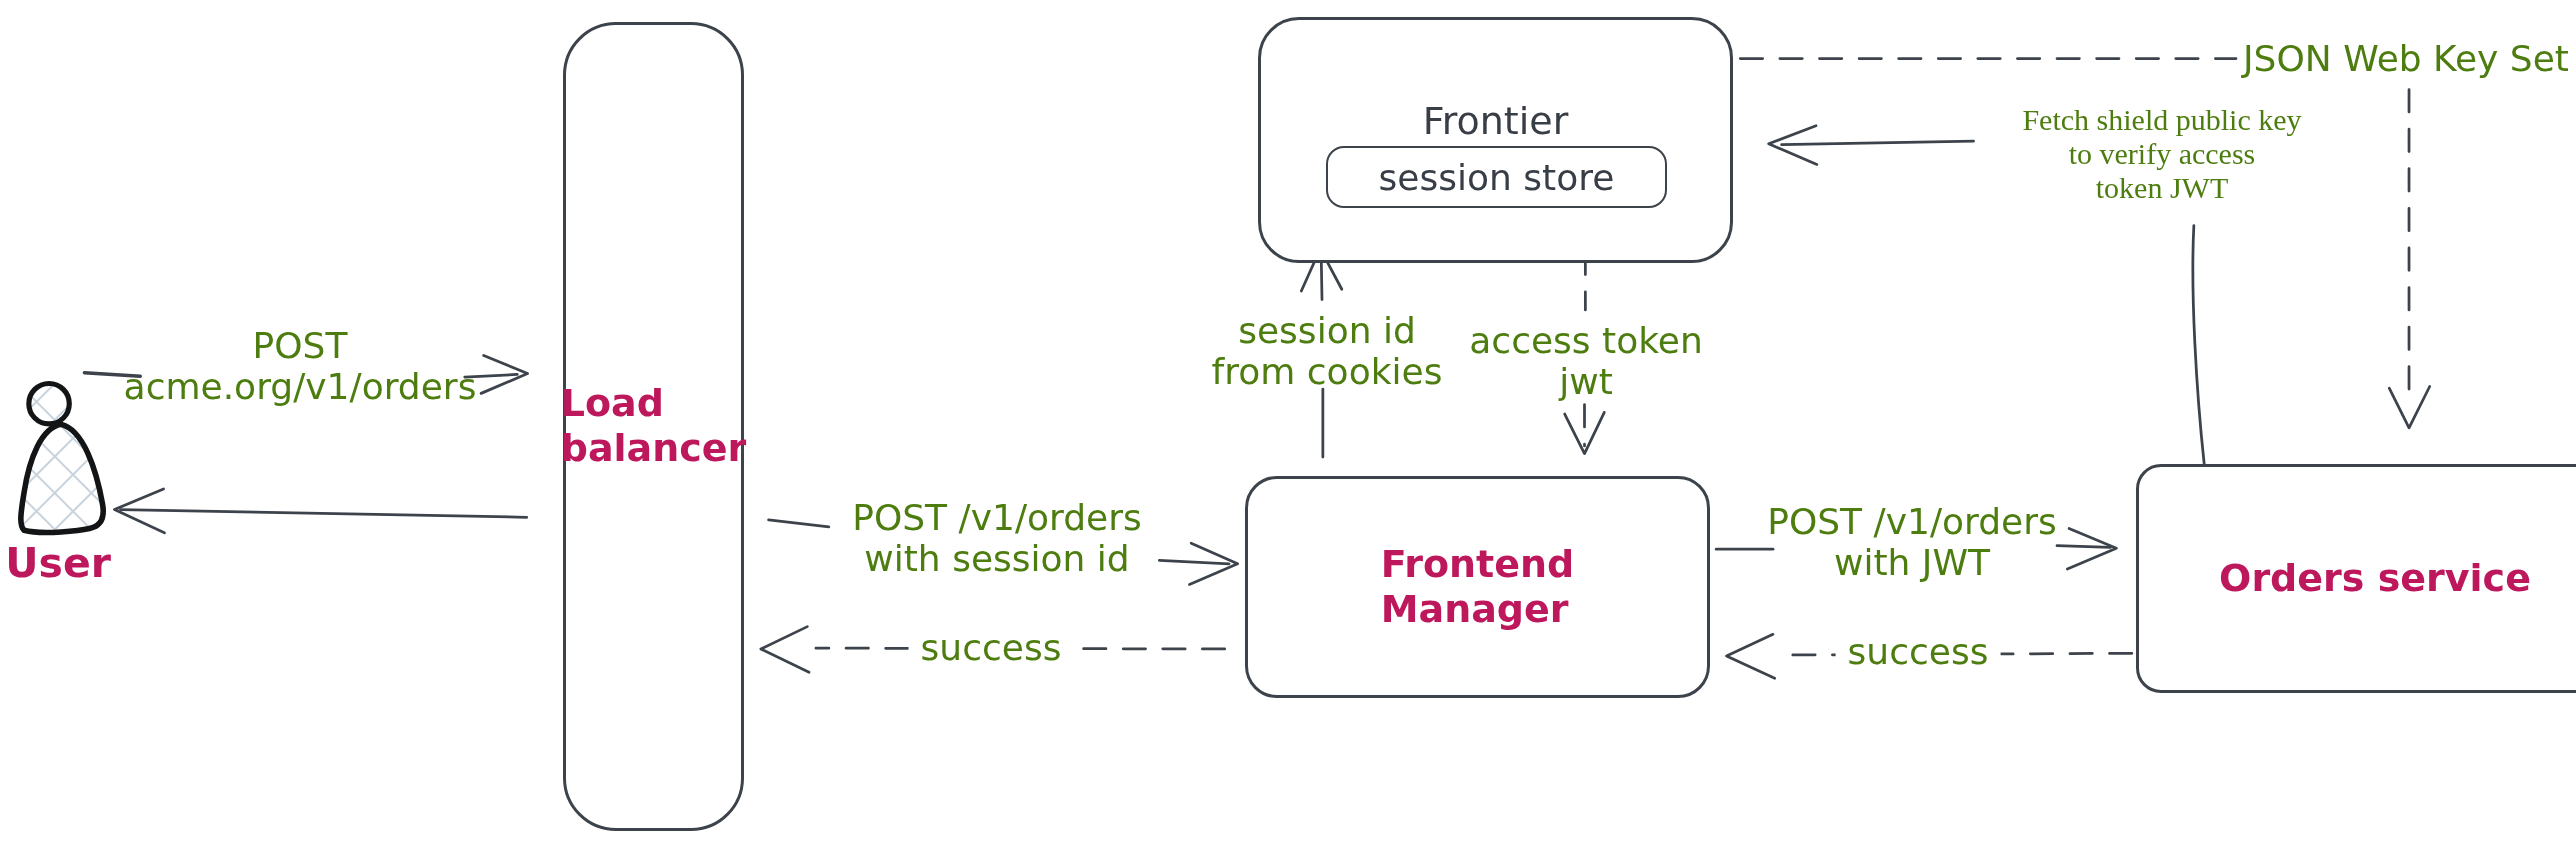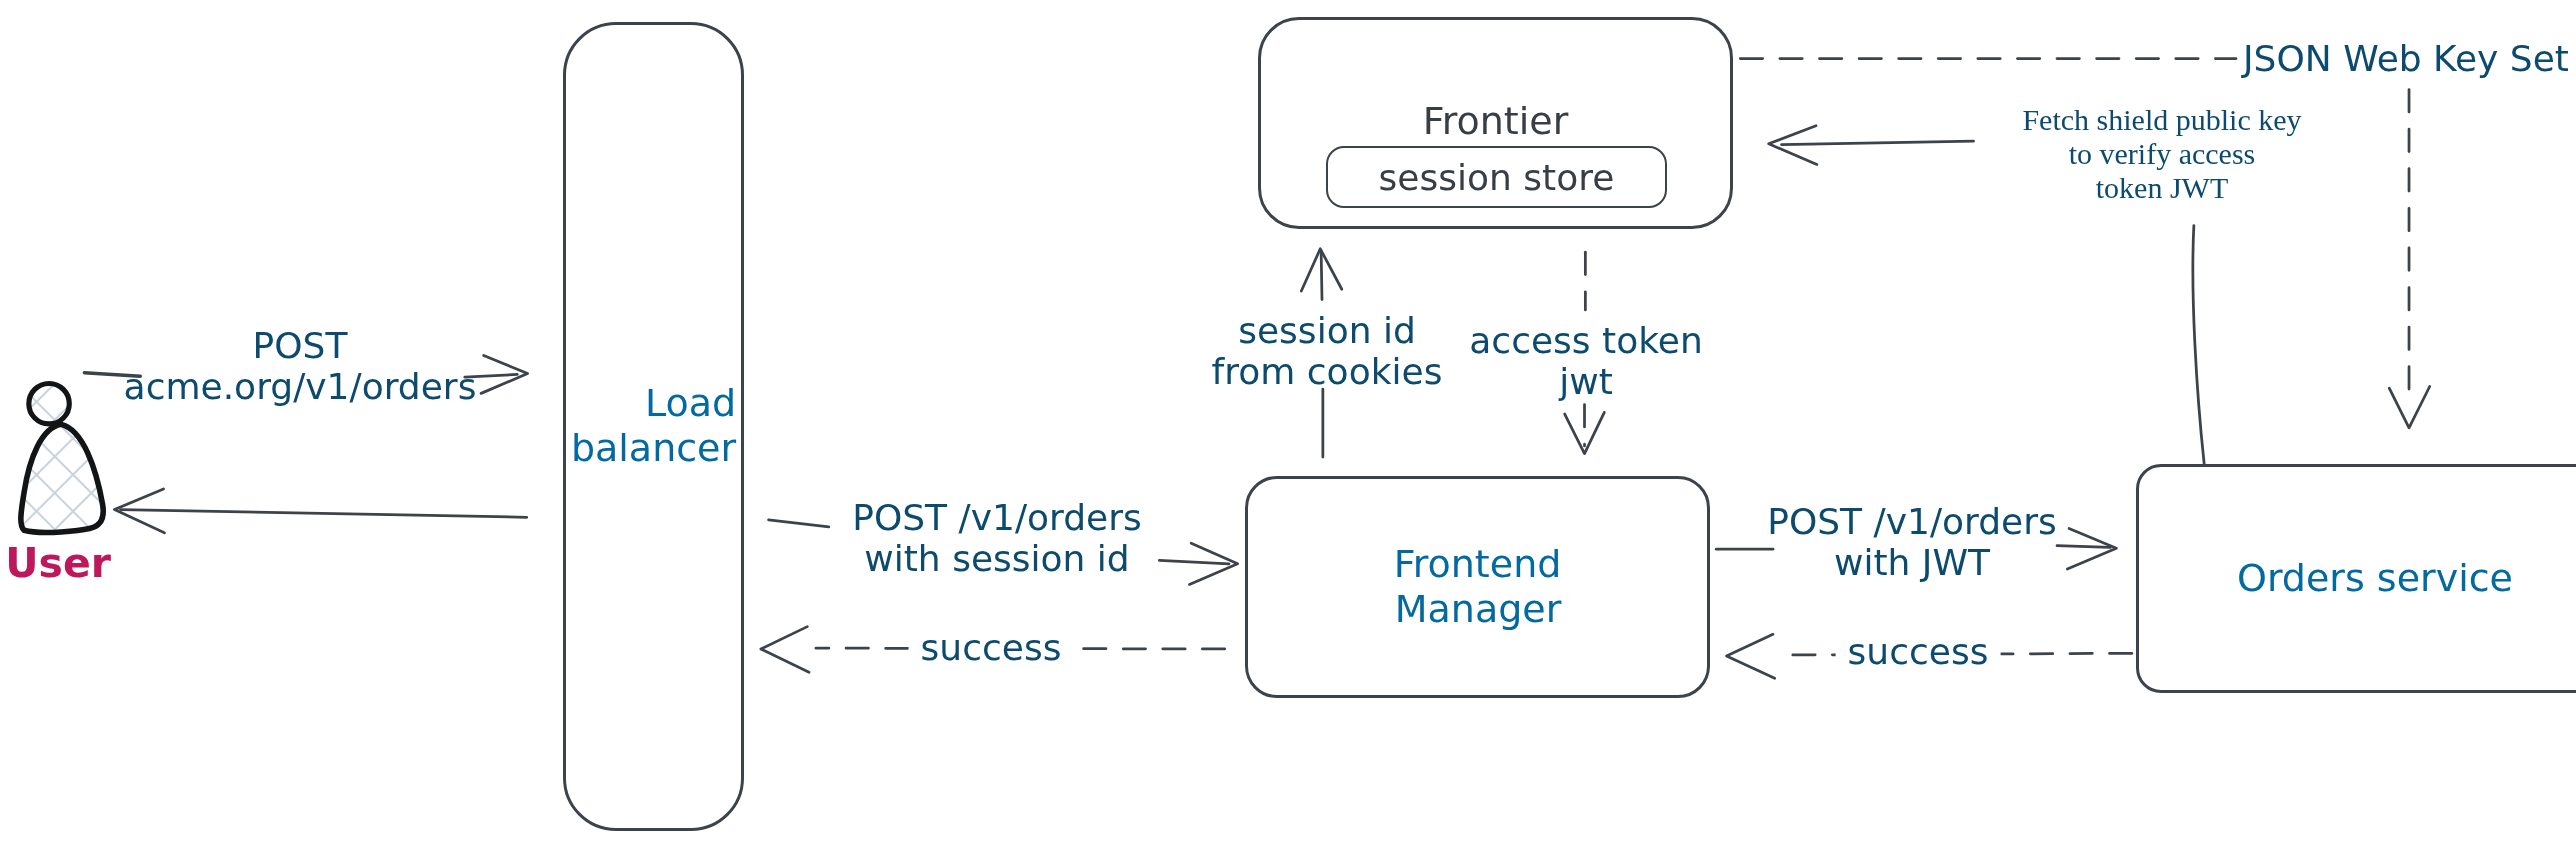--- a/index.html
+++ b/index.html
@@ -5,29 +5,29 @@
   html,body{margin:0;padding:0;background:#ffffff;}
   .canvas{
     position:relative;width:2576px;height:847px;background:#ffffff;overflow:hidden;
     font-family:"DejaVu Sans",sans-serif;color:#3d434b;
   }
   .strokes{position:absolute;left:0;top:0;width:2576px;height:847px;}
   .node{
     position:absolute;box-sizing:border-box;background:#ffffff;
     border:3px solid #3d434b;display:flex;align-items:center;justify-content:center;
   }
-  .node-label{font-size:38px;line-height:1.18;text-align:right;white-space:pre-line;color:#0369a1;}
+  .node-label{font-size:38px;line-height:1.18;text-align:left;white-space:pre-line;color:#be185d;font-weight:bold;}
   .edge-label{
     position:absolute;font-size:36px;line-height:1.14;text-align:center;
-    white-space:pre-line;color:#0c4a6e;transform:translateX(-50%);
+    white-space:pre-line;color:#4d7c0f;transform:translateX(-50%);
   }
   .edge-label.on-line{background:#ffffff;padding:0 12px;}
   .edge-label.left-align{transform:none;text-align:left;}
   #load-balancer{left:563px;top:21.5px;width:181px;height:809px;border-radius:53px;}
-  #frontier{left:1258px;top:17px;width:475px;height:212px;border-radius:41px;display:block;padding-left:28px;}
+  #frontier{left:1258px;top:17px;width:475px;height:246px;border-radius:41px;display:block;padding-left:28px;}
   #frontier-title{position:absolute;left:0;top:79px;width:100%;text-align:center;font-size:38px;color:#383e46;}
   #session-store{
     position:absolute;left:65px;top:126px;width:341px;height:62px;box-sizing:border-box;
     border:2.6px solid #3d434b;border-radius:18px;display:flex;align-items:center;justify-content:center;
     font-size:36px;color:#383e46;background:#fff;
   }
   #frontend-manager{left:1245px;top:476px;width:465px;height:222px;border-radius:32px;}
   #orders-service{left:2136px;top:464px;width:478px;height:229px;border-radius:25px;}
   #user-label{
     position:absolute;left:5.2px;top:539px;width:112px;font-size:41px;font-weight:bold;color:#be185d;

